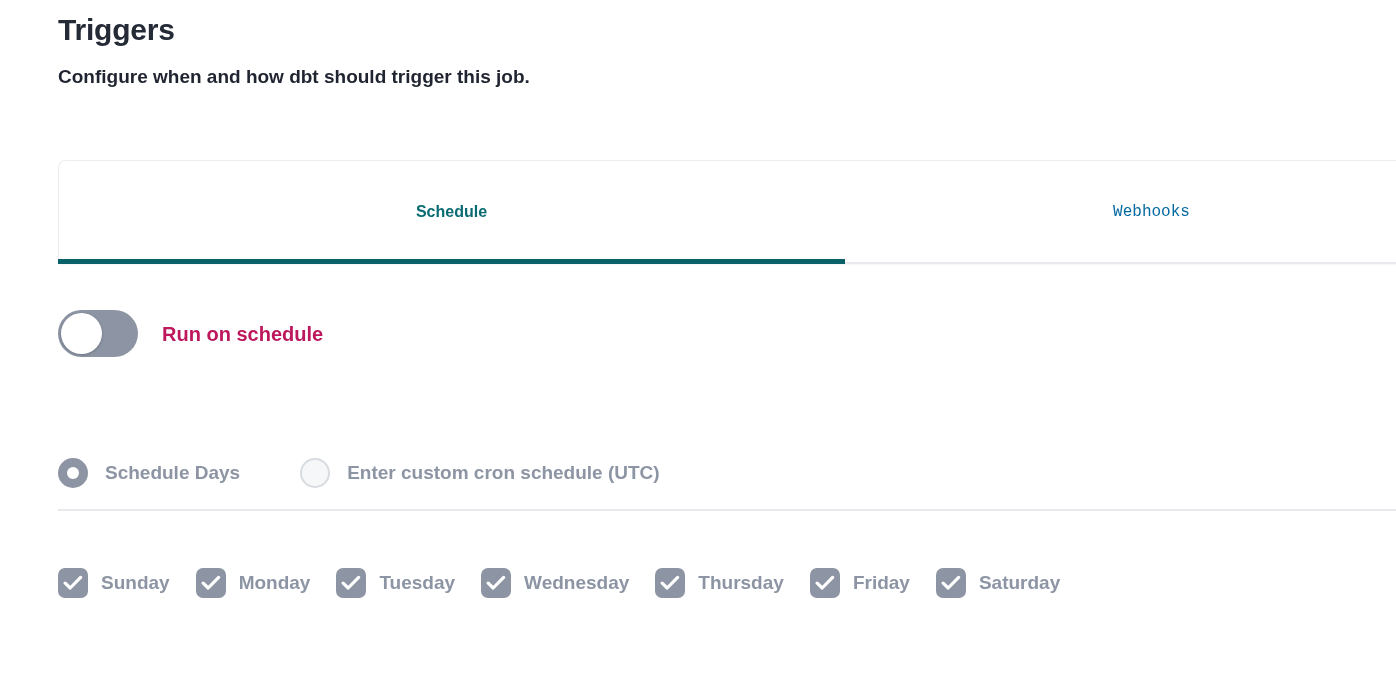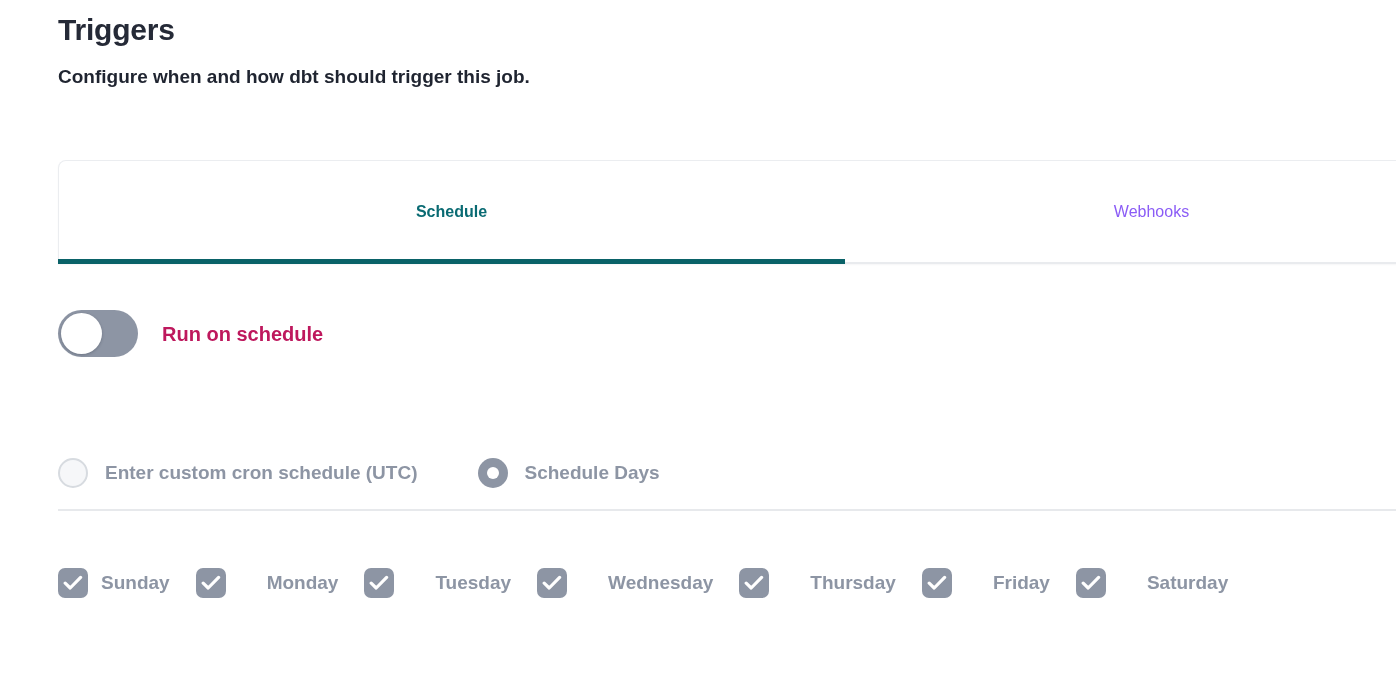--- a/index.html
+++ b/index.html
@@ -86,22 +86,23 @@
 
   .tab-label {
     font-size: 16px;
     line-height: 24px;
   }
   .tab-schedule .tab-label {
     color: #0a6b73;
     font-weight: bold;
   }
   .tab-webhooks .tab-label {
-    color: #8b5cf6;
+    color: #0369a1;
     font-weight: normal;
+    font-family: Liberation Mono, monospace;
   }
 
   
   .tab-underline {
     position: absolute;
     left: 58px;
     top: 259px;
     width: 787px;
     height: 5px;
     background: #0a6268;
@@ -219,21 +220,21 @@
     top: 568px;
     display: flex;
     align-items: center;
   }
   .day-item {
     display: flex;
     align-items: center;
     cursor: pointer;
     user-select: none;
   }
-  .day-item + .day-item { margin-left: 26px; gap: 28px; }
+  .day-item + .day-item { margin-left: 26px; }
 
   .checkbox {
     position: relative;
     width: 30px;
     height: 30px;
     border-radius: 7px;
     background: #8d95a4;
     flex: 0 0 auto;
   }
   .checkbox svg {
@@ -275,27 +276,27 @@
 
   <div class="toggle-row">
     <div class="toggle">
       <div class="toggle-knob"></div>
     </div>
     <span class="toggle-label">Run on schedule</span>
   </div>
 
   <div class="radio-row">
     <div class="radio-option">
+      <span class="radio checked"></span>
+      <span class="radio-label">Schedule Days</span>
+    </div>
+    <div class="radio-option">
       <span class="radio unchecked"></span>
       <span class="radio-label">Enter custom cron schedule (UTC)</span>
     </div>
-    <div class="radio-option">
-      <span class="radio checked"></span>
-      <span class="radio-label">Schedule Days</span>
-    </div>
   </div>
 
   <div class="divider"></div>
 
   <div class="days-row">
 
     <div class="day-item">
       <span class="checkbox">
         <svg width="20" height="18" viewBox="0 0 20 18" aria-hidden="true">
           <path d="M2.2 9.2 L7.2 14 L17.6 3.4" fill="none" stroke="#ffffff" stroke-width="3.2" stroke-linecap="round" stroke-linejoin="round"></path>

